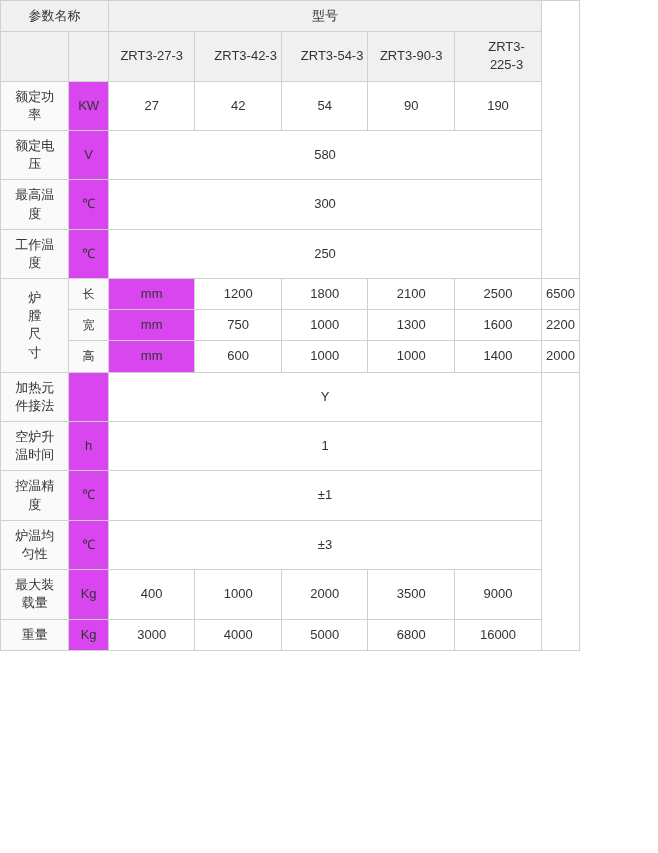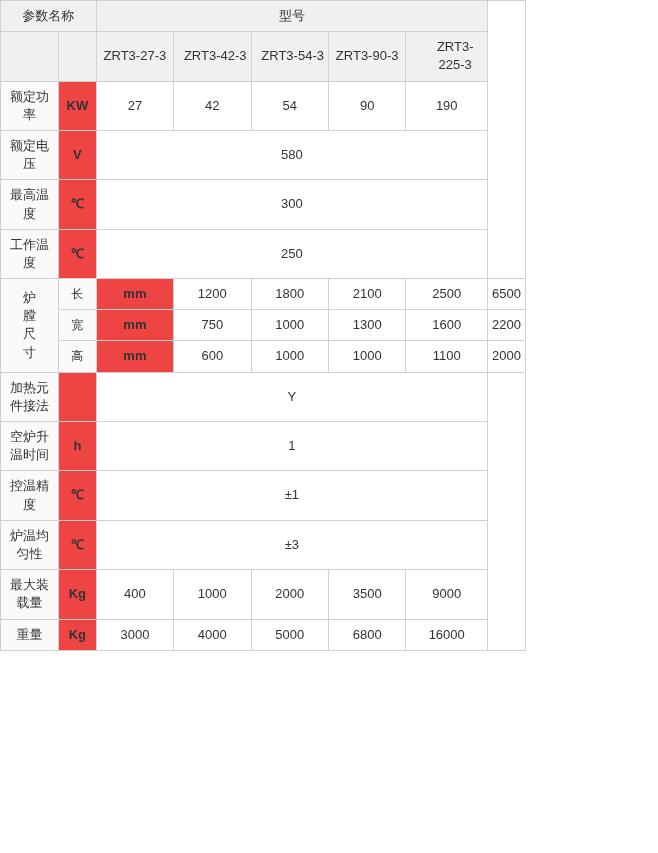--- a/index.html
+++ b/index.html
@@ -4,21 +4,21 @@
   <style>
     * { box-sizing: border-box; margin: 0; padding: 0; }
     body {
       font-family: Arial, "Microsoft YaHei", sans-serif;
       font-size: 13px;
       background: #fff;
       color: #333;
       width: 658px;
     }
     .table-container {
-      width: 526px;
+      width: 580px;
       border-collapse: collapse;
     }
     table {
       width: 100%;
       border-collapse: collapse;
       border: 1px solid #d0d0d0;
     }
     th, td {
       border: 1px solid #d0d0d0;
       text-align: center;
@@ -28,22 +28,21 @@
     }
     th {
       background: #f5f5f5;
       font-weight: normal;
     }
     td.param-name {
       text-align: center;
       background: #fafafa;
     }
     td.unit {
-      background: #ef4444;
-      font-weight: bold;
+      background: #d946ef;
     }
     .sub-label {
       font-size: 12px;
     }
     .header-row th {
       background: #f0f0f0;
     }
   </style>
 </head>
 <body>
@@ -112,21 +111,21 @@
           <td>1300</td>
           <td>1600</td>
           <td>2200</td>
         </tr>
         <tr>
           <td class="param-name sub-label">高</td>
           <td class="unit">mm</td>
           <td>600</td>
           <td>1000</td>
           <td>1000</td>
-          <td>1100</td>
+          <td>1400</td>
           <td>2000</td>
         </tr>
         <tr>
           <td class="param-name">加热元<br>件接法</td>
           <td class="unit"></td>
           <td colspan="5">Y</td>
         </tr>
         <tr>
           <td class="param-name">空炉升<br>温时间</td>
           <td class="unit">h</td>

